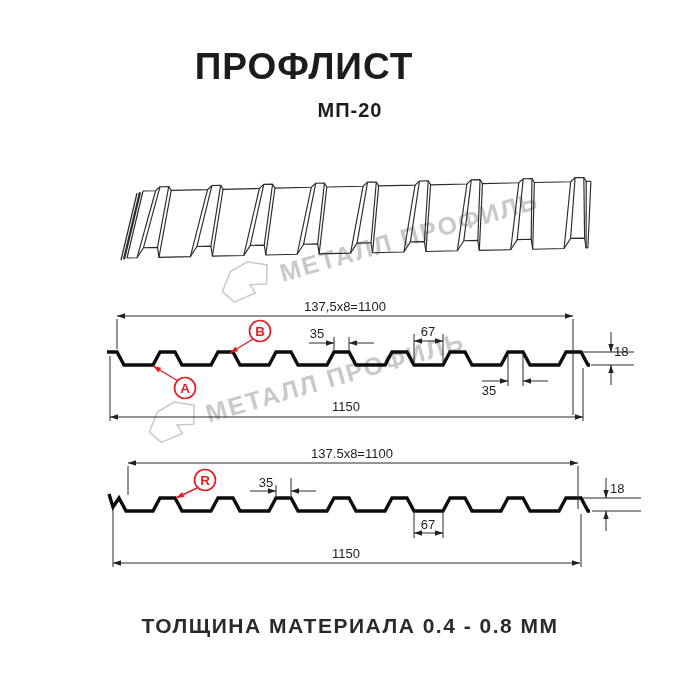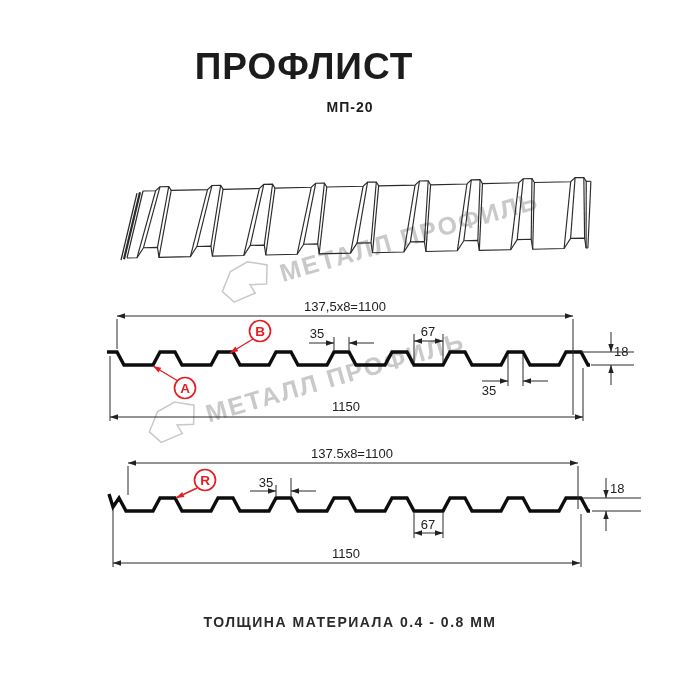--- a/index.html
+++ b/index.html
@@ -1,23 +1,23 @@
 <!DOCTYPE html>
 <html><head>
 <meta charset="utf-8">
 <style>
   html,body{margin:0;padding:0;background:#fff;}
   .canvas{position:relative;width:700px;height:700px;background:#ffffff;overflow:hidden;
           font-family:"Liberation Sans",sans-serif;}
   .title{position:absolute;left:0;top:46px;width:608px;text-align:center;
          font-size:37px;font-weight:800;letter-spacing:1px;color:#1c1c1c;z-index:3;}
   .subtitle{position:absolute;left:0;top:99px;width:700px;text-align:center;
-         font-size:14px;font-weight:700;letter-spacing:1px;color:#1c1c1c;z-index:3;}
+         font-size:20px;font-weight:700;letter-spacing:1px;color:#1c1c1c;z-index:3;}
   .footer{position:absolute;left:0;top:614px;width:700px;text-align:center;
-         font-size:14px;font-weight:700;letter-spacing:1.5px;color:#2a2a2a;z-index:3;}
+         font-size:21px;font-weight:700;letter-spacing:1.5px;color:#2a2a2a;z-index:3;}
   .wm{position:absolute;display:flex;align-items:flex-end;gap:7px;color:#c9c9c9;
       font-weight:bold;white-space:nowrap;z-index:1;transform:rotate(-16deg);
       transform-origin:0 100%;}
   .wm .wm-text{font-size:25px;letter-spacing:2px;line-height:1;margin-bottom:3px;}
   .wm1{left:224px;top:268px;}
   .wm2{left:152px;top:408px;}
   svg.draw{position:absolute;left:0;top:0;z-index:2;}
   svg text{font-family:"Liberation Sans",sans-serif;fill:#222;font-size:13px;}
   text.dim{text-anchor:middle;}
   text.dim-s{text-anchor:start;}

